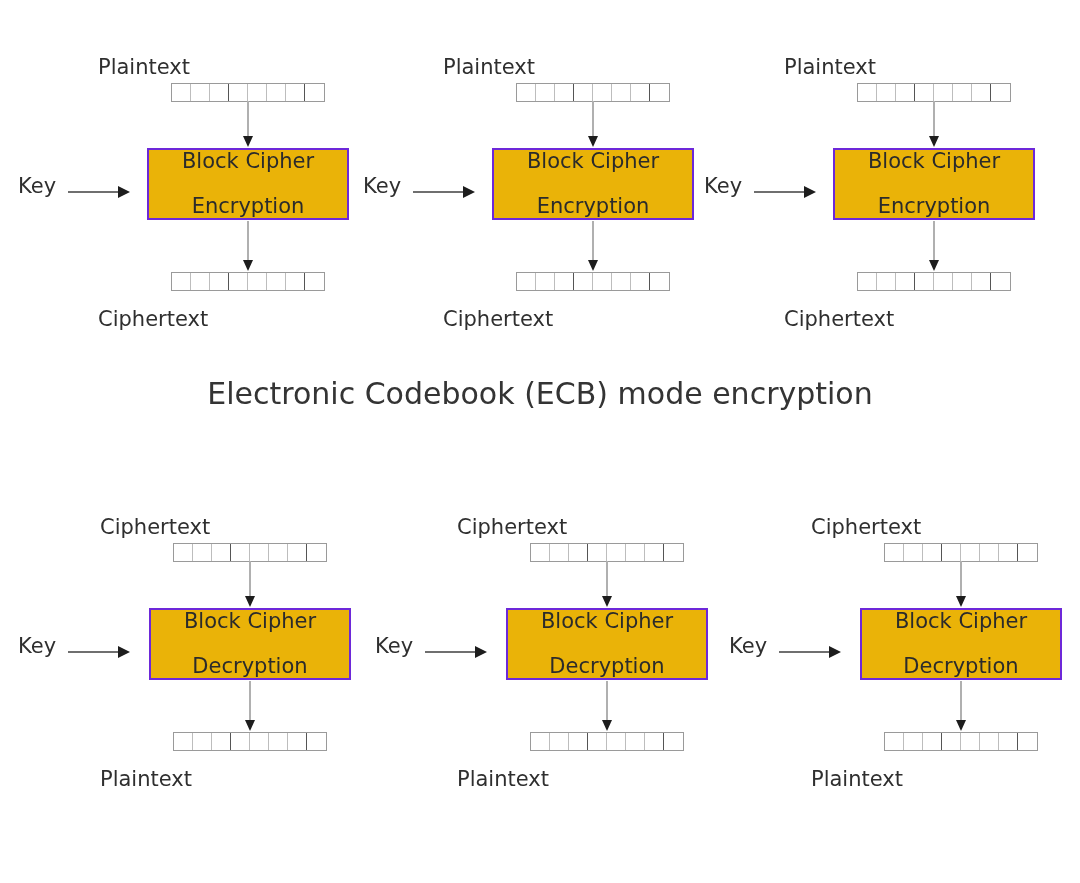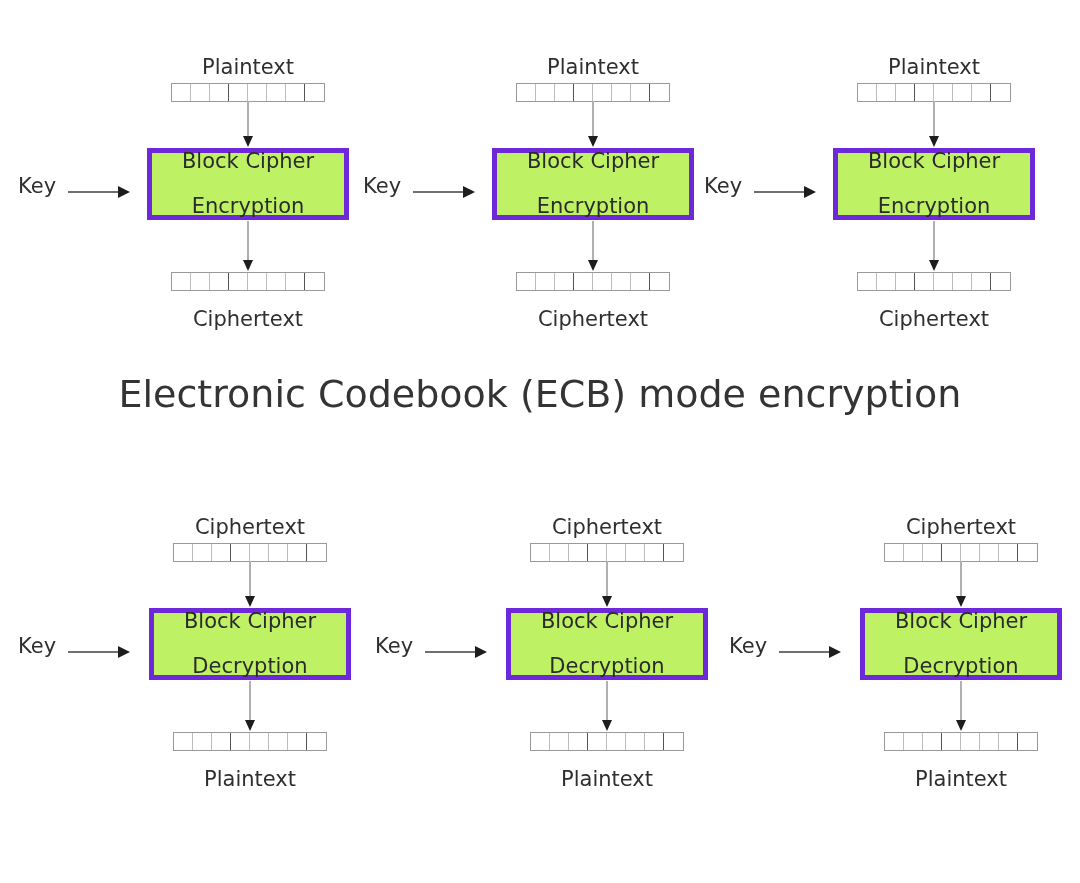--- a/index.html
+++ b/index.html
@@ -51,21 +51,20 @@
 
   #section-decryption .col-0 { left: 100px; }
   #section-decryption .col-1 { left: 457px; }
   #section-decryption .col-2 { left: 811px; }
 
   
   .io-label {
     position: absolute;
     left: 0;
     width: 300px;
-    text-align: center;
     font-size: 21px;
     line-height: 24px;
     color: #2f2f2f;
     white-space: nowrap;
   }
   .label-top { top: 55px; }
   .label-bottom { top: 307px; }
 
   
   .data-block {
@@ -90,22 +89,22 @@
   .data-cell.heavy { border-right-color: #555555; }
 
   
   .cipher-box {
     position: absolute;
     left: 50%;
     transform: translateX(-50%);
     top: 148px;
     width: 202px;
     height: 72px;
-    border: 5px solid #6d28d9;
-    background: #bef264;
+    border: 2px solid #6d28d9;
+    background: #eab308;
     display: flex;
     flex-direction: column;
     align-items: center;
     justify-content: center;
     box-sizing: border-box;
     gap: 20px;
   }
   .cipher-line {
     font-size: 21px;
     line-height: 25px;
@@ -187,21 +186,21 @@
   }
 
   #section-decryption .key-group { left: -82px; }
 
   
   .caption {
     position: absolute;
     left: 0;
     width: 1080px;
     text-align: center;
-    font-size: 38px;
+    font-size: 30px;
     line-height: 38px;
     color: #343434;
     white-space: nowrap;
   }
   #caption-encryption { top: 375px; }
 </style>
 </head>
 <body>
 
 <div class="diagram-page">

